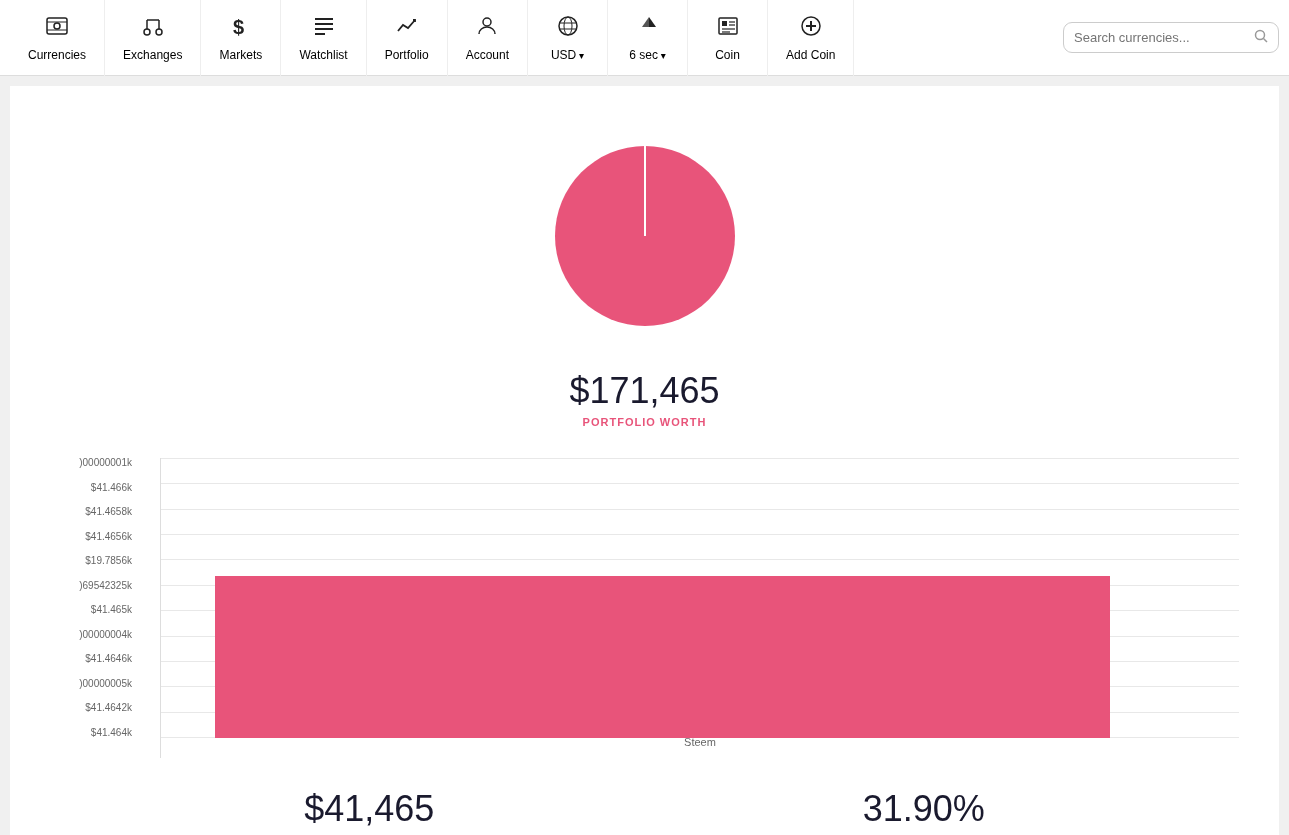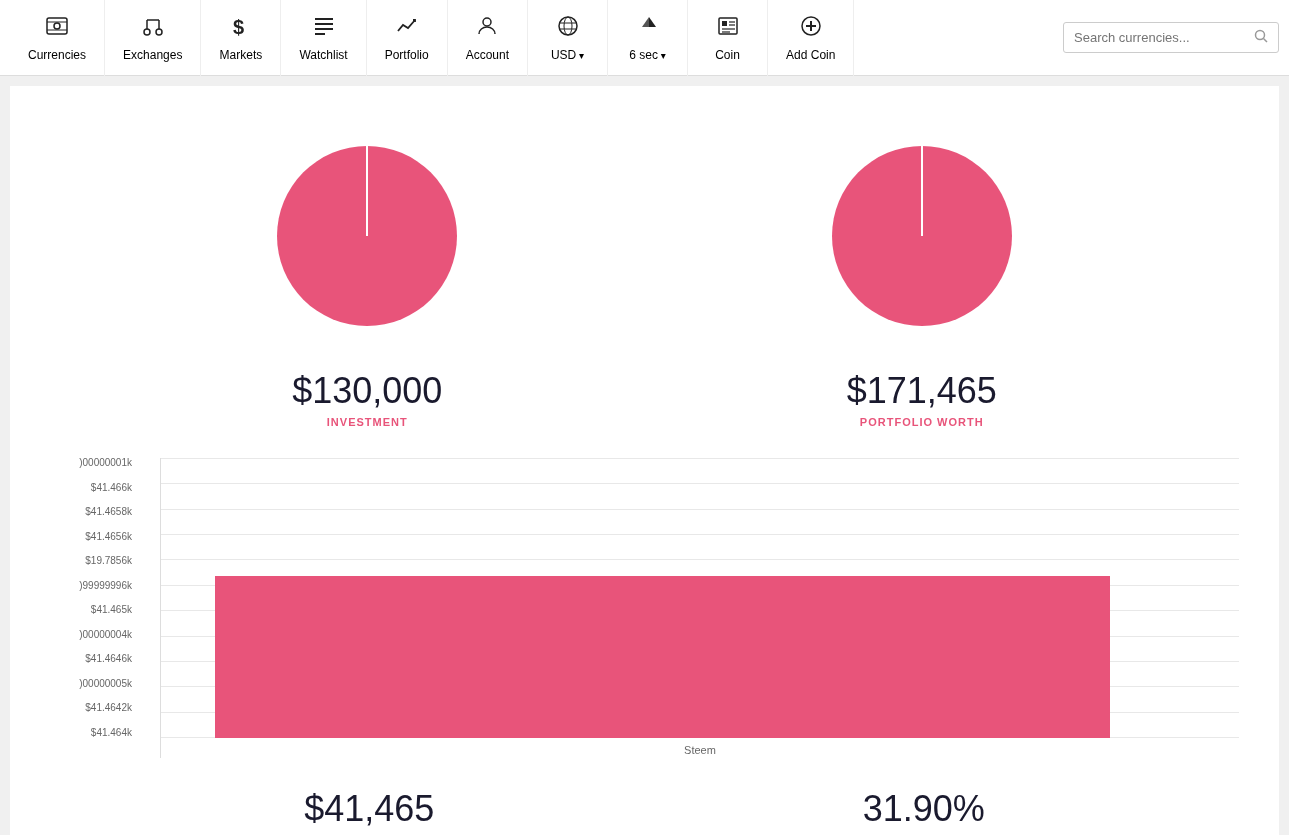--- a/index.html
+++ b/index.html
@@ -39,21 +39,21 @@
     }
     .nav-item .label { font-size: 12px; color: #000000; }
     .nav-item.has-dropdown .label::after {
       content: ' ▾';
       font-size: 10px;
     }
     .nav-search {
       display: flex;
       align-items: center;
       border: 1px solid #ccc;
-      border-radius: 3px;
+      border-radius: 9px;
       padding: 6px 10px;
       background: #fff;
       margin-left: auto;
       min-width: 210px;
     }
     .nav-search input {
       border: none;
       outline: none;
       font-size: 13px;
       color: #666;
@@ -156,21 +156,21 @@
       align-items: flex-end;
     }
     .bar {
       background: #e8547a;
       width: 83%;
       height: 58%;
       margin-left: 5%;
     }
     .x-axis-label {
       position: absolute;
-      bottom: 2px;
+      bottom: 10px;
       left: 0;
       right: 0;
       text-align: center;
       font-size: 11px;
       color: #666;
       margin-top: 32px;
     }
 
     
     .bottom-stats {
@@ -325,31 +325,20 @@
         <line x1="9.5" y1="9.5" x2="13" y2="13" stroke="#999" stroke-width="1.5"></line>
       </svg>
     </span>
   </div>
 </nav>
 
 <div class="main-content">
 
   <div class="charts-row">
 
-    <div class="chart-item">
-      <div class="pie-container">
-        <svg width="200" height="200" viewBox="0 0 200 200">
-          <circle cx="100" cy="100" r="90" fill="#e8547a"></circle>
-
-          <line x1="100" y1="100" x2="100" y2="10" stroke="white" stroke-width="2"></line>
-        </svg>
-      </div>
-      <div class="pie-value">$130,000</div>
-      <div class="pie-label">INVESTMENT</div>
-    </div>
 
     <div class="chart-item">
       <div class="pie-container">
         <svg width="200" height="200" viewBox="0 0 200 200">
           <circle cx="100" cy="100" r="90" fill="#e8547a"></circle>
           <line x1="100" y1="100" x2="100" y2="10" stroke="white" stroke-width="2"></line>
         </svg>
       </div>
       <div class="pie-value">$171,465</div>
       <div class="pie-label">PORTFOLIO WORTH</div>
@@ -358,21 +347,21 @@
 
   <div class="bar-chart-section">
     <div class="bar-chart-wrapper">
 
       <div class="y-axis">
         <span class="y-axis-label">)00000001k</span>
         <span class="y-axis-label">$41.466k</span>
         <span class="y-axis-label">$41.4658k</span>
         <span class="y-axis-label">$41.4656k</span>
         <span class="y-axis-label">$19.7856k</span>
-        <span class="y-axis-label">)99999996k</span>
+        <span class="y-axis-label">)69542325k</span>
         <span class="y-axis-label">$41.465k</span>
         <span class="y-axis-label">)00000004k</span>
         <span class="y-axis-label">$41.4646k</span>
         <span class="y-axis-label">)00000005k</span>
         <span class="y-axis-label">$41.4642k</span>
         <span class="y-axis-label">$41.464k</span>
       </div>
 
       <div class="bar-chart-area" style="height: 300px;">
         <div class="grid-lines">

